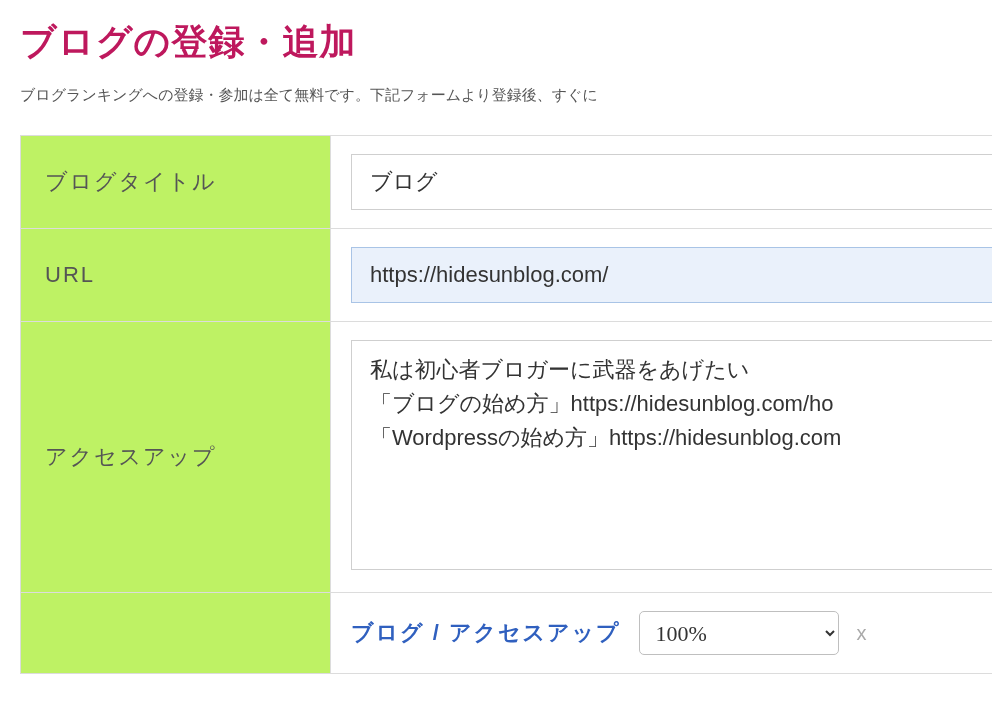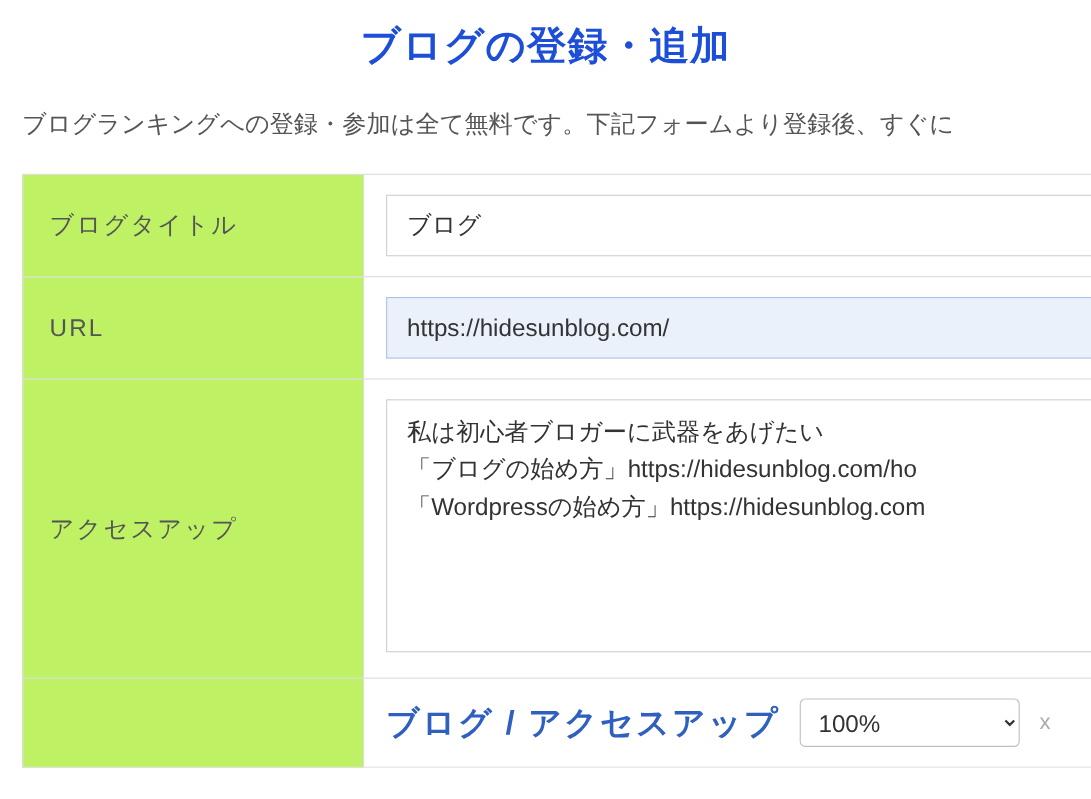--- a/index.html
+++ b/index.html
@@ -11,28 +11,27 @@
       font-family: -apple-system, BlinkMacSystemFont, "Helvetica Neue", "Hiragino Kaku Gothic ProN", "Hiragino Sans", Meiryo, sans-serif;
       background: #ffffff;
       color: #333;
       padding: 0 20px;
       width: 992px;
       overflow: hidden;
     }
     h1 {
       font-size: 36px;
       font-weight: 700;
-      color: #1d4ed8;
+      color: #be185d;
       margin-top: 18px;
-      margin-bottom: 31px;
+      margin-bottom: 19px;
       letter-spacing: 1px;
-      text-align: center;
     }
     .description {
-      font-size: 22px;
+      font-size: 15px;
       color: #555555;
       margin-bottom: 30px;
       white-space: nowrap;
       margin-top: 11px;
     }
     table.form-table {
       width: 1000px;
       border-collapse: collapse;
       table-layout: fixed;
     }
@@ -92,34 +91,34 @@
       padding: 30px 20px;
     }
     .category-line {
       display: flex;
       align-items: center;
       gap: 18px;
     }
     .category-label {
       color: #3060bf;
       font-weight: 700;
-      font-size: 30px;
+      font-size: 22px;
       letter-spacing: 2px;
       white-space: nowrap;
     }
     .percent-select {
       width: 200px;
       height: 44px;
       border: 1px solid #bfbfbf;
       border-radius: 5px;
       font-size: 22px;
       color: #333;
       padding: 0 12px;
       background: #ffffff;
-      font-family: Liberation Sans, sans-serif;
+      font-family: Liberation Serif, serif;
     }
     .remove-x {
       color: #aaaaaa;
       font-size: 20px;
       cursor: pointer;
       user-select: none;
     }
   </style>
 </head>
 <body>

